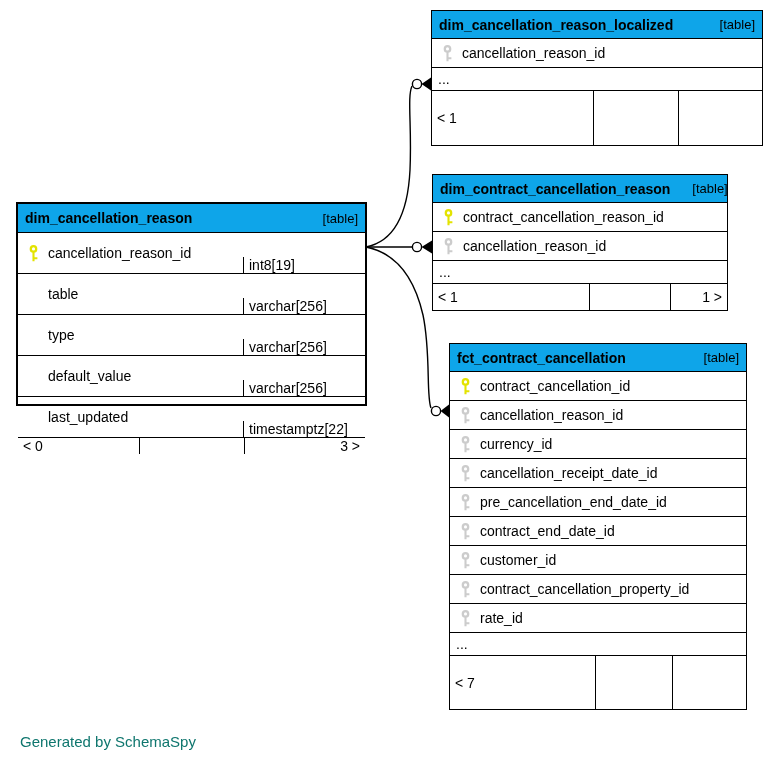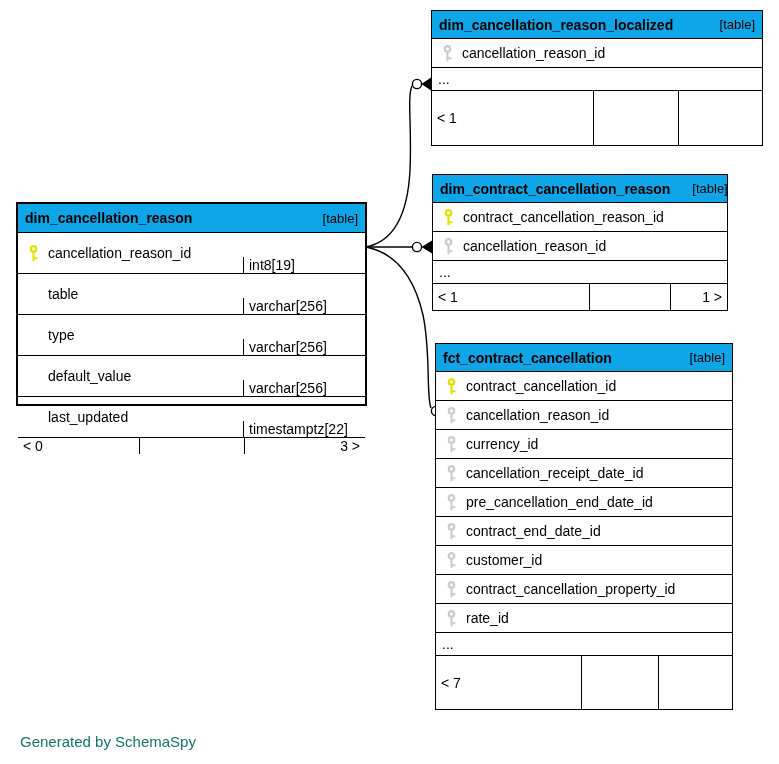--- a/index.html
+++ b/index.html
@@ -155,21 +155,21 @@
     <div class="ellipsis-row">
       <span>...</span>
     </div>
     <div class="tbl-footer">
       <span class="deg-cell" style="flex:0 0 156px;">&lt; 1</span>
       <span class="deg-cell" style="flex:0 0 81px;"></span>
       <span class="deg-cell deg-right" style="flex:1 1 auto;">1 &gt;</span>
     </div>
   </div>
 
-  <div class="db-table" style="left:435px; top:343px; width:298px; height:367px;">
+  <div class="db-table" style="left:449px; top:343px; width:298px; height:367px;">
     <div class="tbl-header">
       <span class="tbl-title">fct_contract_cancellation</span>
       <span class="tbl-badge">[table]</span>
     </div>
     <div class="col-row">
       <span class="icon-cell">
           <svg class="key pk" width="9" height="17" viewBox="0 0 9 17" fill="none">
             <circle cx="4.5" cy="3.9" r="2.7" stroke-width="2.3"></circle>
             <path d="M4.5 6.5 V16.2 M4.5 13.2 H8.4" stroke-width="2.1"></path>
           </svg>

